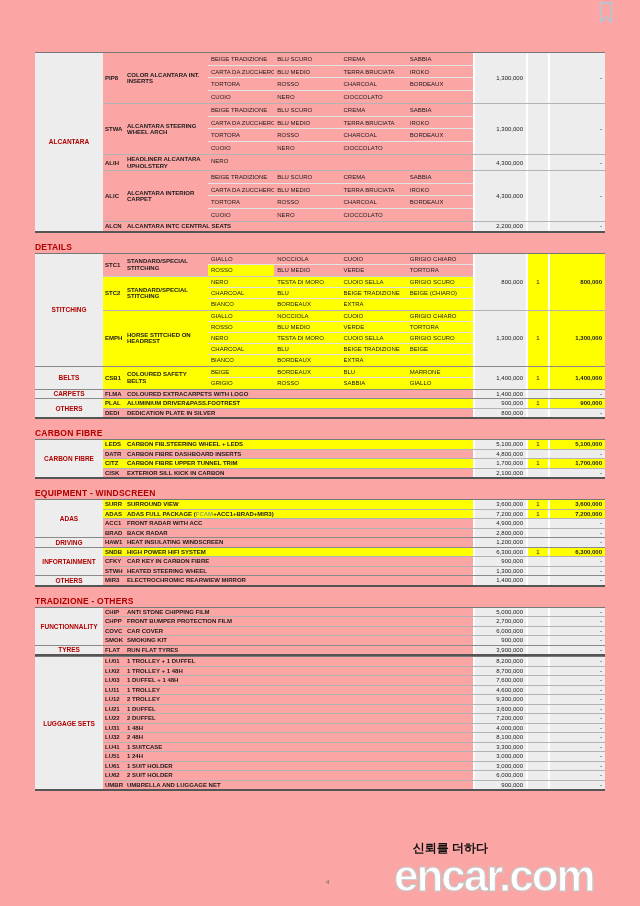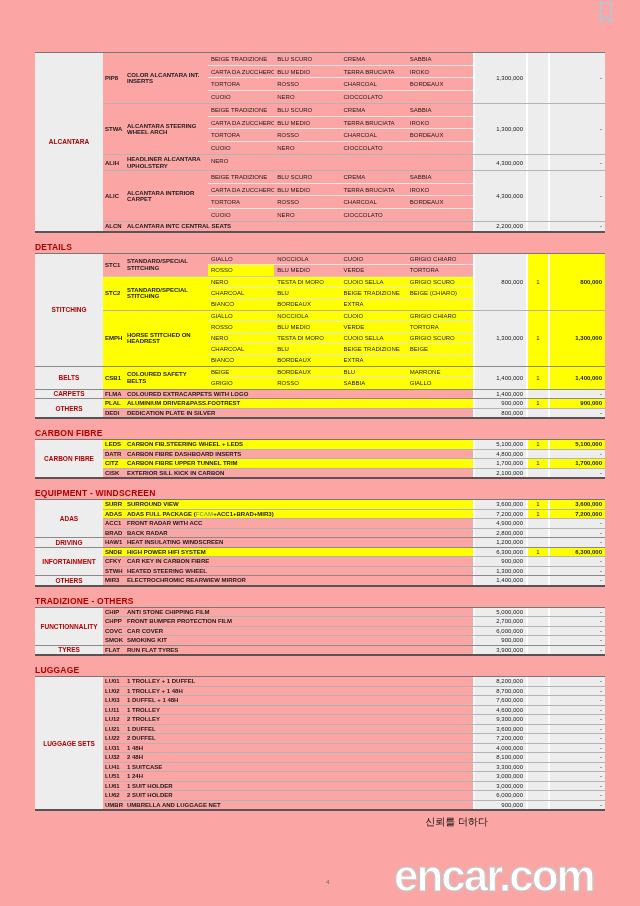--- a/index.html
+++ b/index.html
@@ -32,21 +32,21 @@
   .price-cell{width:53px;flex:0 0 53px;background:#ededed;font-size:6px;display:flex;align-items:center;
               justify-content:flex-end;padding-right:3px;box-sizing:border-box;border-left:2px solid #fff;}
   .qty-cell{width:20px;flex:0 0 20px;background:#ededed;font-size:6px;display:flex;align-items:center;
             justify-content:center;border-left:2px solid #fff;}
   .total-cell{width:57px;flex:0 0 57px;background:#ededed;font-size:6px;display:flex;align-items:center;
               justify-content:flex-end;padding-right:3px;box-sizing:border-box;border-left:2px solid #fff;}
   .hl{background:#ffff00 !important;}
   .total-cell.hl{font-weight:bold;}
   .accent{color:#8fa35c;}
   .s0{--rh:12.5px;} .s1{--rh:11px;} .s2{--rh:11.5px;} .s3{--rh:12px;} .s4{--rh:9.5px;} .s5{--rh:9.5px;}
-  .tagline{position:absolute;top:815px;right:152px;font-size:10px;font-weight:normal;color:#111;}
+  .tagline{position:absolute;top:840px;right:152px;font-size:12px;font-weight:bold;color:#111;}
   .watermark{position:absolute;top:851px;right:0;width:250px;height:50px;}
   .pageno{position:absolute;top:879px;left:326px;font-size:6px;color:#666;}
 </style>
 </head>
 <body>
 
 <div class="page">
   <div class="bookmark">
     <svg width="16" height="22" viewBox="0 0 16 22">
       <path d="M2.5 1 H13.5 V20 L8 15 L2.5 20 Z" fill="none" stroke="#a9cbdd" stroke-width="1.4"></path>
@@ -575,21 +575,20 @@
                 </div>
                 <div class="price-cell">3,900,000</div>
                 <div class="qty-cell"></div>
                 <div class="total-cell">-</div>
               </div>
             </div>
           </div>
         </div>
       </div>
       <div class="section s5">
-        <div class="sec-title">LUGGAGE</div>
         <div class="tbl">
           <div class="cat-row">
             <div class="cat-cell">LUGGAGE SETS</div>
             <div class="entries">
               <div class="entry">
                 <div class="entry-left">
                   <div class="code-row simple">
                     <div class="code-cell">LU01</div>
                     <div class="desc-cell wide">1 TROLLEY + 1 DUFFEL</div>
                   </div>

